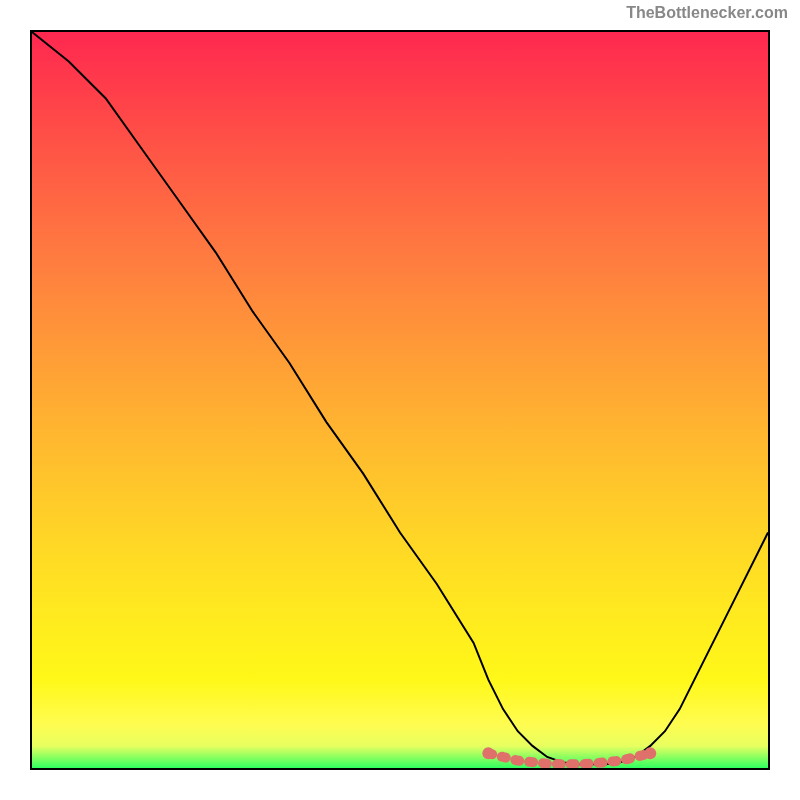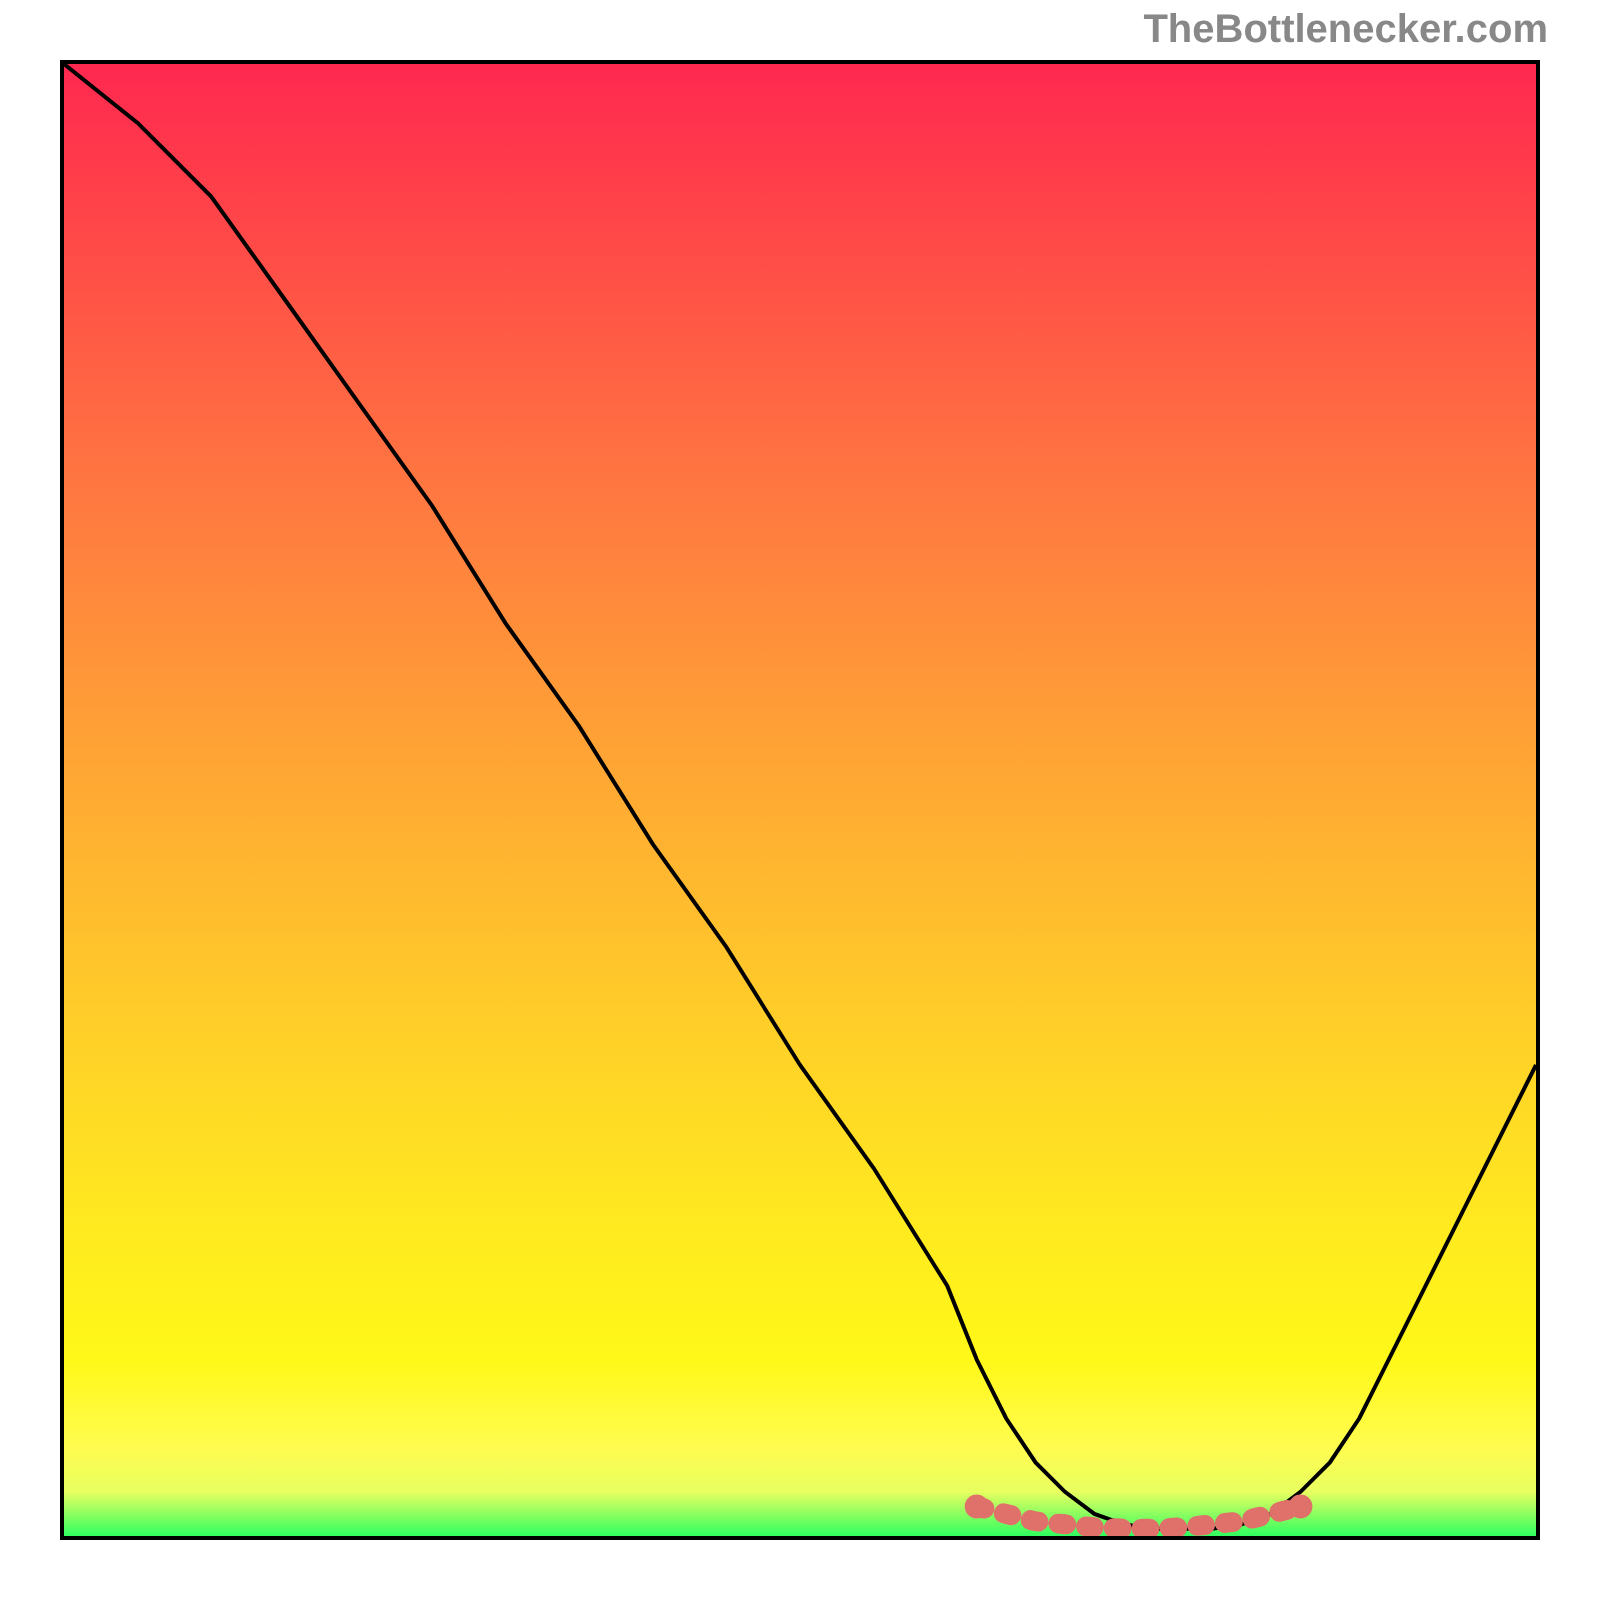--- a/index.html
+++ b/index.html
@@ -6,22 +6,22 @@
   body {
     width: 800px;
     height: 800px;
     background: #ffffff;
     position: relative;
     font-family: Arial, sans-serif;
   }
   .attribution {
     position: absolute;
     top: 4px;
-    right: 26px;
-    font-size: 20px;
+    right: 12px;
+    font-size: 16px;
     font-weight: bold;
     color: #888888;
     z-index: 10;
   }
   .chart-area {
     position: absolute;
     top: 30px;
     left: 30px;
     width: 740px;
     height: 740px;

